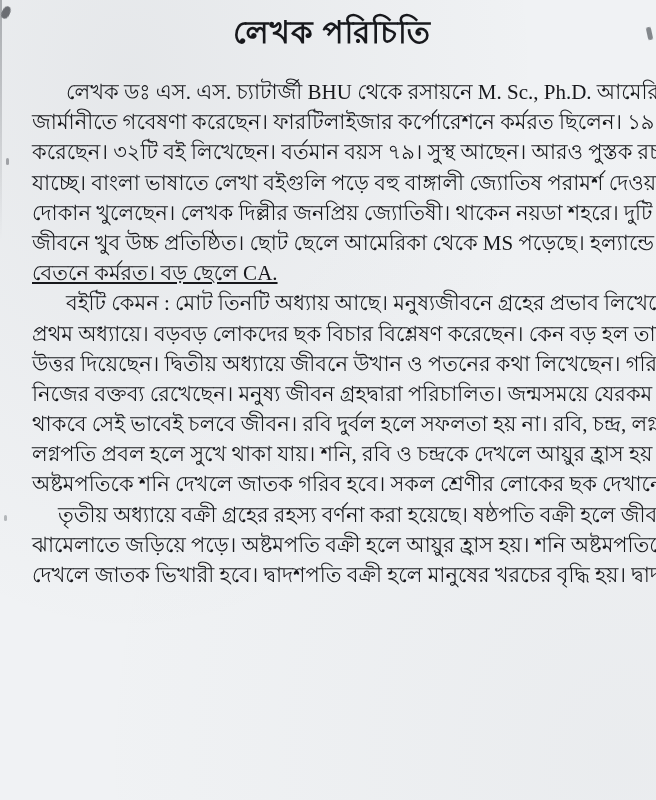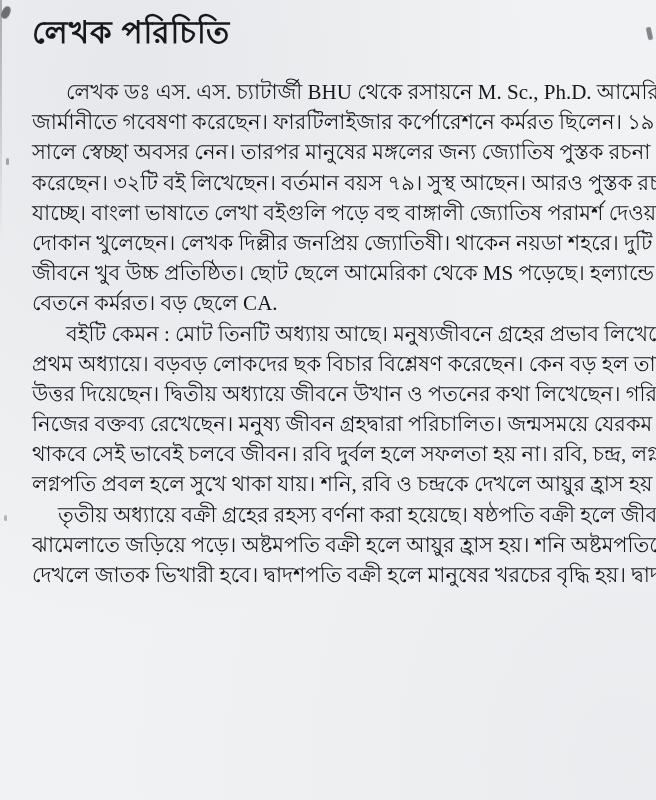--- a/index.html
+++ b/index.html
@@ -21,20 +21,21 @@
   .page {
     position: absolute;
     inset: 0;
   }
   .doc-title {
     position: absolute;
     top: 8px;
     left: 32px;
     width: 600px;
     margin: 0;
+    text-align: center;
     font-size: 31px;
     font-weight: 700;
     letter-spacing: 1px;
     color: #17181c;
   }
   .doc-body {
     position: absolute;
     top: 77px;
     left: 32px;
     width: 603px;
@@ -49,20 +50,21 @@
   .line {
     margin: 0;
     height: 30.2px;
     white-space: nowrap;
     text-align: justify;
     text-align-last: justify;
     overflow: visible;
   }
   .line.para-end {
     text-align-last: left;
+    text-decoration: underline;
   }
   .line.indent-md { padding-left: 34px; }
   .line.indent-p3 { padding-left: 26px; }
 
   
   .artifact { position: absolute; pointer-events: none; }
   .corner-blob {
     left: 2px; top: 6px; width: 8px; height: 13px;
     background: #41444a; border-radius: 45%;
     transform: rotate(25deg); opacity: .75; filter: blur(.4px);
@@ -84,35 +86,35 @@
 
 <div class="page">
 
   <h1 class="doc-title">লেখক পরিচিতি</h1>
 
   <div class="doc-body">
 
     <div class="para">
       <p class="line indent-md">লেখক ডঃ এস. এস. চ্যাটার্জী BHU থেকে রসায়নে M. Sc., Ph.D. আমেরিকা ও</p>
       <p class="line">জার্মানীতে গবেষণা করেছেন। ফারটিলাইজার কর্পোরেশনে কর্মরত ছিলেন। ১৯৯৭</p>
-      <p class="line">সালে স্বেচ্ছা অবসর নেন। তারপর মানুষের মঙ্গলের জন্য জ্যোতিষ পুস্তক রচনা</p>
       <p class="line">করেছেন। ৩২টি বই লিখেছেন। বর্তমান বয়স ৭৯। সুস্থ আছেন। আরও পুস্তক রচনা</p>
       <p class="line">যাচ্ছে। বাংলা ভাষাতে লেখা বইগুলি পড়ে বহু বাঙ্গালী জ্যোতিষ পরামর্শ দেওয়ার</p>
       <p class="line">দোকান খুলেছেন। লেখক দিল্লীর জনপ্রিয় জ্যোতিষী। থাকেন নয়ডা শহরে। দুটি পুত্র</p>
       <p class="line">জীবনে খুব উচ্চ প্রতিষ্ঠিত। ছোট ছেলে আমেরিকা থেকে MS পড়েছে। হল্যান্ডে উচ্চ</p>
       <p class="line para-end">বেতনে কর্মরত। বড় ছেলে CA.</p>
     </div>
 
     <div class="para">
       <p class="line indent-md">বইটি কেমন : মোট তিনটি অধ্যায় আছে। মনুষ্যজীবনে গ্রহের প্রভাব লিখেছেন</p>
       <p class="line">প্রথম অধ্যায়ে। বড়বড় লোকদের ছক বিচার বিশ্লেষণ করেছেন। কেন বড় হল তার</p>
       <p class="line">উত্তর দিয়েছেন। দ্বিতীয় অধ্যায়ে জীবনে উখান ও পতনের কথা লিখেছেন। গরিব</p>
       <p class="line">নিজের বক্তব্য রেখেছেন। মনুষ্য জীবন গ্রহদ্বারা পরিচালিত। জন্মসময়ে যেরকম গ্রহ</p>
       <p class="line">থাকবে সেই ভাবেই চলবে জীবন। রবি দুর্বল হলে সফলতা হয় না। রবি, চন্দ্র, লগ্ন,</p>
       <p class="line">লগ্নপতি প্রবল হলে সুখে থাকা যায়। শনি, রবি ও চন্দ্রকে দেখলে আয়ুর হ্রাস হয়।</p>
+      <p class="line">অষ্টমপতিকে শনি দেখলে জাতক গরিব হবে। সকল শ্রেণীর লোকের ছক দেখানো</p>
     </div>
 
     <div class="para">
       <p class="line indent-p3">তৃতীয় অধ্যায়ে বক্রী গ্রহের রহস্য বর্ণনা করা হয়েছে। ষষ্ঠপতি বক্রী হলে জীবনটি</p>
       <p class="line">ঝামেলাতে জড়িয়ে পড়ে। অষ্টমপতি বক্রী হলে আয়ুর হ্রাস হয়। শনি অষ্টমপতিকে</p>
       <p class="line">দেখলে জাতক ভিখারী হবে। দ্বাদশপতি বক্রী হলে মানুষের খরচের বৃদ্ধি হয়। দ্বাদশপতি</p>
     </div>
 
   </div>
 

